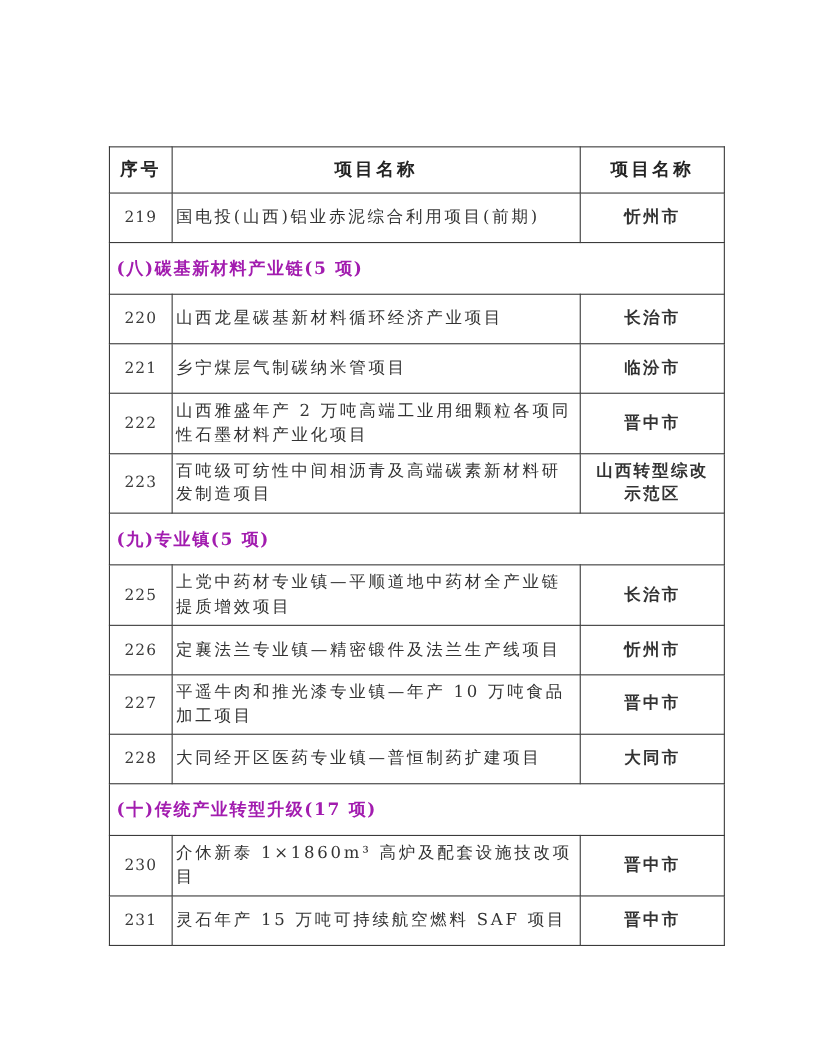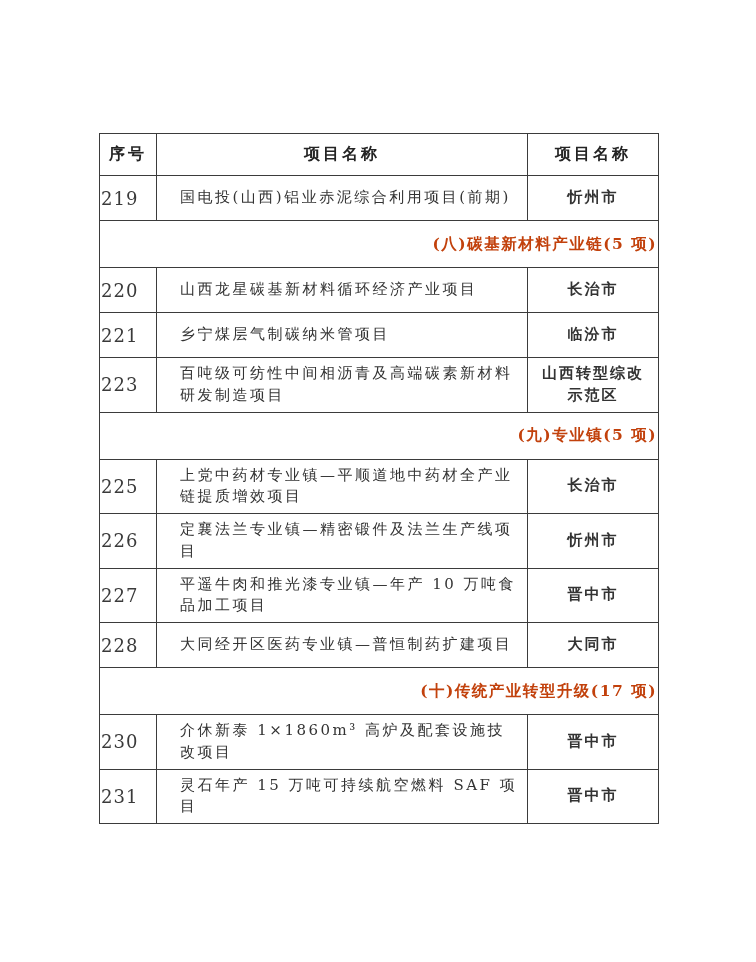--- a/index.html
+++ b/index.html
@@ -48,56 +48,56 @@
     font-weight: bold;
     letter-spacing: 3px;
     vertical-align: middle;
     color: #242424;
     font-family: "DejaVu Sans", "Liberation Sans", sans-serif;
   }
 
   
   tr.data-row { height: 45px; }
   td.cell-no {
-    text-align: left;
+    text-align: center;
     vertical-align: middle;
-    font-size: 18px;
+    font-size: 14px;
     letter-spacing: 1px;
     color: #3a3a3a;
   }
   td.cell-name {
     text-align: left;
     vertical-align: middle;
     font-size: 15px;
     letter-spacing: 2.5px;
     line-height: 1.45;
-    padding: 5px 6px 5px 23px;
+    padding: 5px 6px 5px 3px;
     color: #333333;
   }
   td.cell-loc {
     text-align: center;
     vertical-align: middle;
     font-size: 15px;
     letter-spacing: 2px;
     line-height: 1.45;
     padding: 4px 6px;
     color: #333333;
     font-weight: bold;
   }
 
   
   tr.section-row { height: 47px; }
   td.section-cell {
-    text-align: right;
+    text-align: left;
     vertical-align: middle;
     font-size: 15.5px;
     font-weight: 600;
     letter-spacing: 1.5px;
     padding-left: 6px;
-    color: #c2410c;
+    color: #a21caf;
   }
 </style>
 </head>
 <body>
 
 <div class="doc-page">
   <table class="project-table">
     <colgroup>
       <col class="c-no">
       <col class="c-name">
@@ -121,20 +121,25 @@
         </tr>
         <tr class="data-row">
           <td class="cell-no">220</td>
           <td class="cell-name">山西龙星碳基新材料循环经济产业项目</td>
           <td class="cell-loc">长治市</td>
         </tr>
         <tr class="data-row">
           <td class="cell-no">221</td>
           <td class="cell-name">乡宁煤层气制碳纳米管项目</td>
           <td class="cell-loc">临汾市</td>
+        </tr>
+        <tr class="data-row">
+          <td class="cell-no">222</td>
+          <td class="cell-name">山西雅盛年产 2 万吨高端工业用细颗粒各项同性石墨材料产业化项目</td>
+          <td class="cell-loc">晋中市</td>
         </tr>
         <tr class="data-row">
           <td class="cell-no">223</td>
           <td class="cell-name">百吨级可纺性中间相沥青及高端碳素新材料研发制造项目</td>
           <td class="cell-loc">山西转型综改示范区</td>
         </tr>
         <tr class="section-row">
           <td colspan="3" class="section-cell">(九)专业镇(5 项)</td>
         </tr>
         <tr class="data-row">

